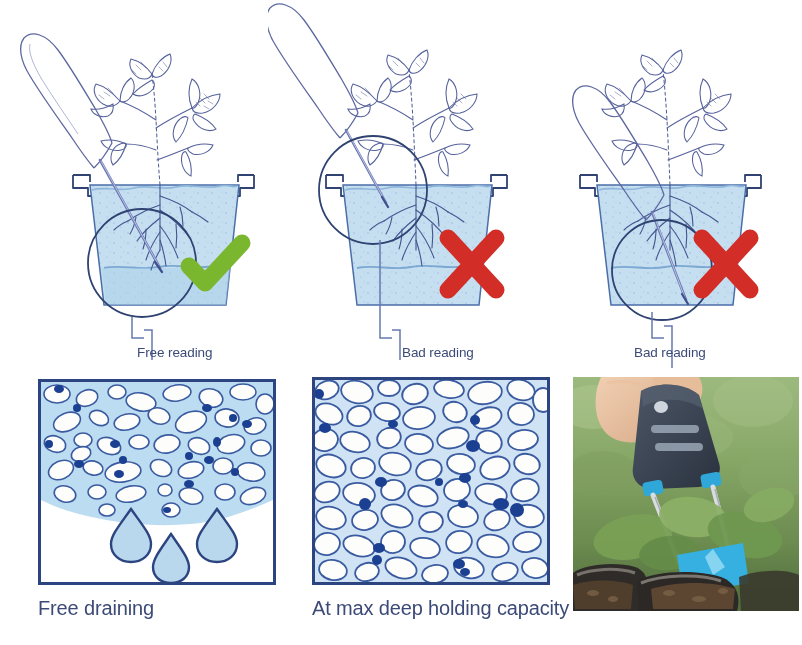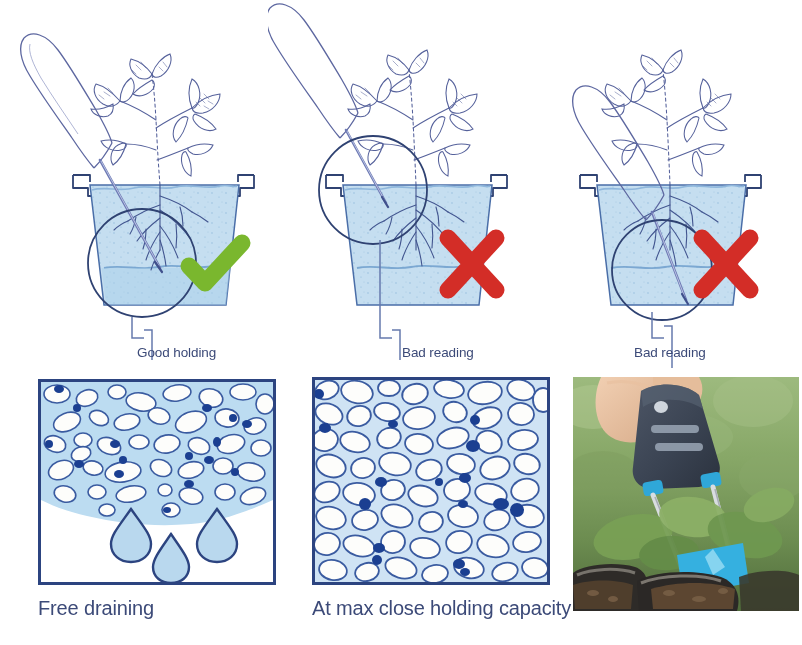--- a/index.html
+++ b/index.html
@@ -204,21 +204,21 @@
         <path d="M144,330 L152,330 L152,360"></path>
       </g>
 
       <g>
         <path d="M189,266 L205,283 L242,243" fill="none" stroke="#7ab72e" stroke-width="17" stroke-linecap="round" stroke-linejoin="round"></path>
       </g>
     </svg>
   </div>
 
   <div class="callout cl1">
-    <span class="ln">Good holding</span>
+    <span class="ln">Free reading</span>
     <span class="ln">Measurement zone</span>
   </div>
 
   <div class="pot-panel p2">
     <svg class="pot-svg" viewBox="0 0 268 372" xmlns="http://www.w3.org/2000/svg">
       <defs>
         <pattern id="speck2" width="14" height="10" patternUnits="userSpaceOnUse">
           <circle cx="2" cy="3" r="0.7" fill="#8fb8da"></circle>
           <circle cx="9" cy="7" r="0.6" fill="#8fb8da"></circle>
           <circle cx="12" cy="2" r="0.5" fill="#9cc2e0"></circle>
@@ -559,21 +559,21 @@
         <ellipse cx="186" cy="124" rx="8" ry="6"></ellipse>
         <ellipse cx="202" cy="130" rx="7" ry="7"></ellipse>
         <ellipse cx="64" cy="168" rx="6" ry="5"></ellipse>
         <ellipse cx="62" cy="180" rx="5" ry="5"></ellipse>
         <ellipse cx="144" cy="184" rx="6" ry="5"></ellipse>
         <ellipse cx="150" cy="192" rx="5" ry="4"></ellipse>
         <ellipse cx="124" cy="102" rx="4" ry="4"></ellipse>
       </g>
     </svg>
   </div>
-  <div class="caption" id="caption-max-capacity">At max close holding capacity</div>
+  <div class="caption" id="caption-max-capacity">At max deep holding capacity</div>
 
   <div class="media-panel" id="panel-photo">
     <svg viewBox="0 0 226 234" preserveAspectRatio="none" xmlns="http://www.w3.org/2000/svg">
       <defs>
         <linearGradient id="bgGrad" x1="0" y1="0" x2="0" y2="1">
           <stop offset="0%" stop-color="#9dba7e"></stop>
           <stop offset="35%" stop-color="#87a767"></stop>
           <stop offset="70%" stop-color="#6c8c50"></stop>
           <stop offset="100%" stop-color="#4f6b3b"></stop>
         </linearGradient>

